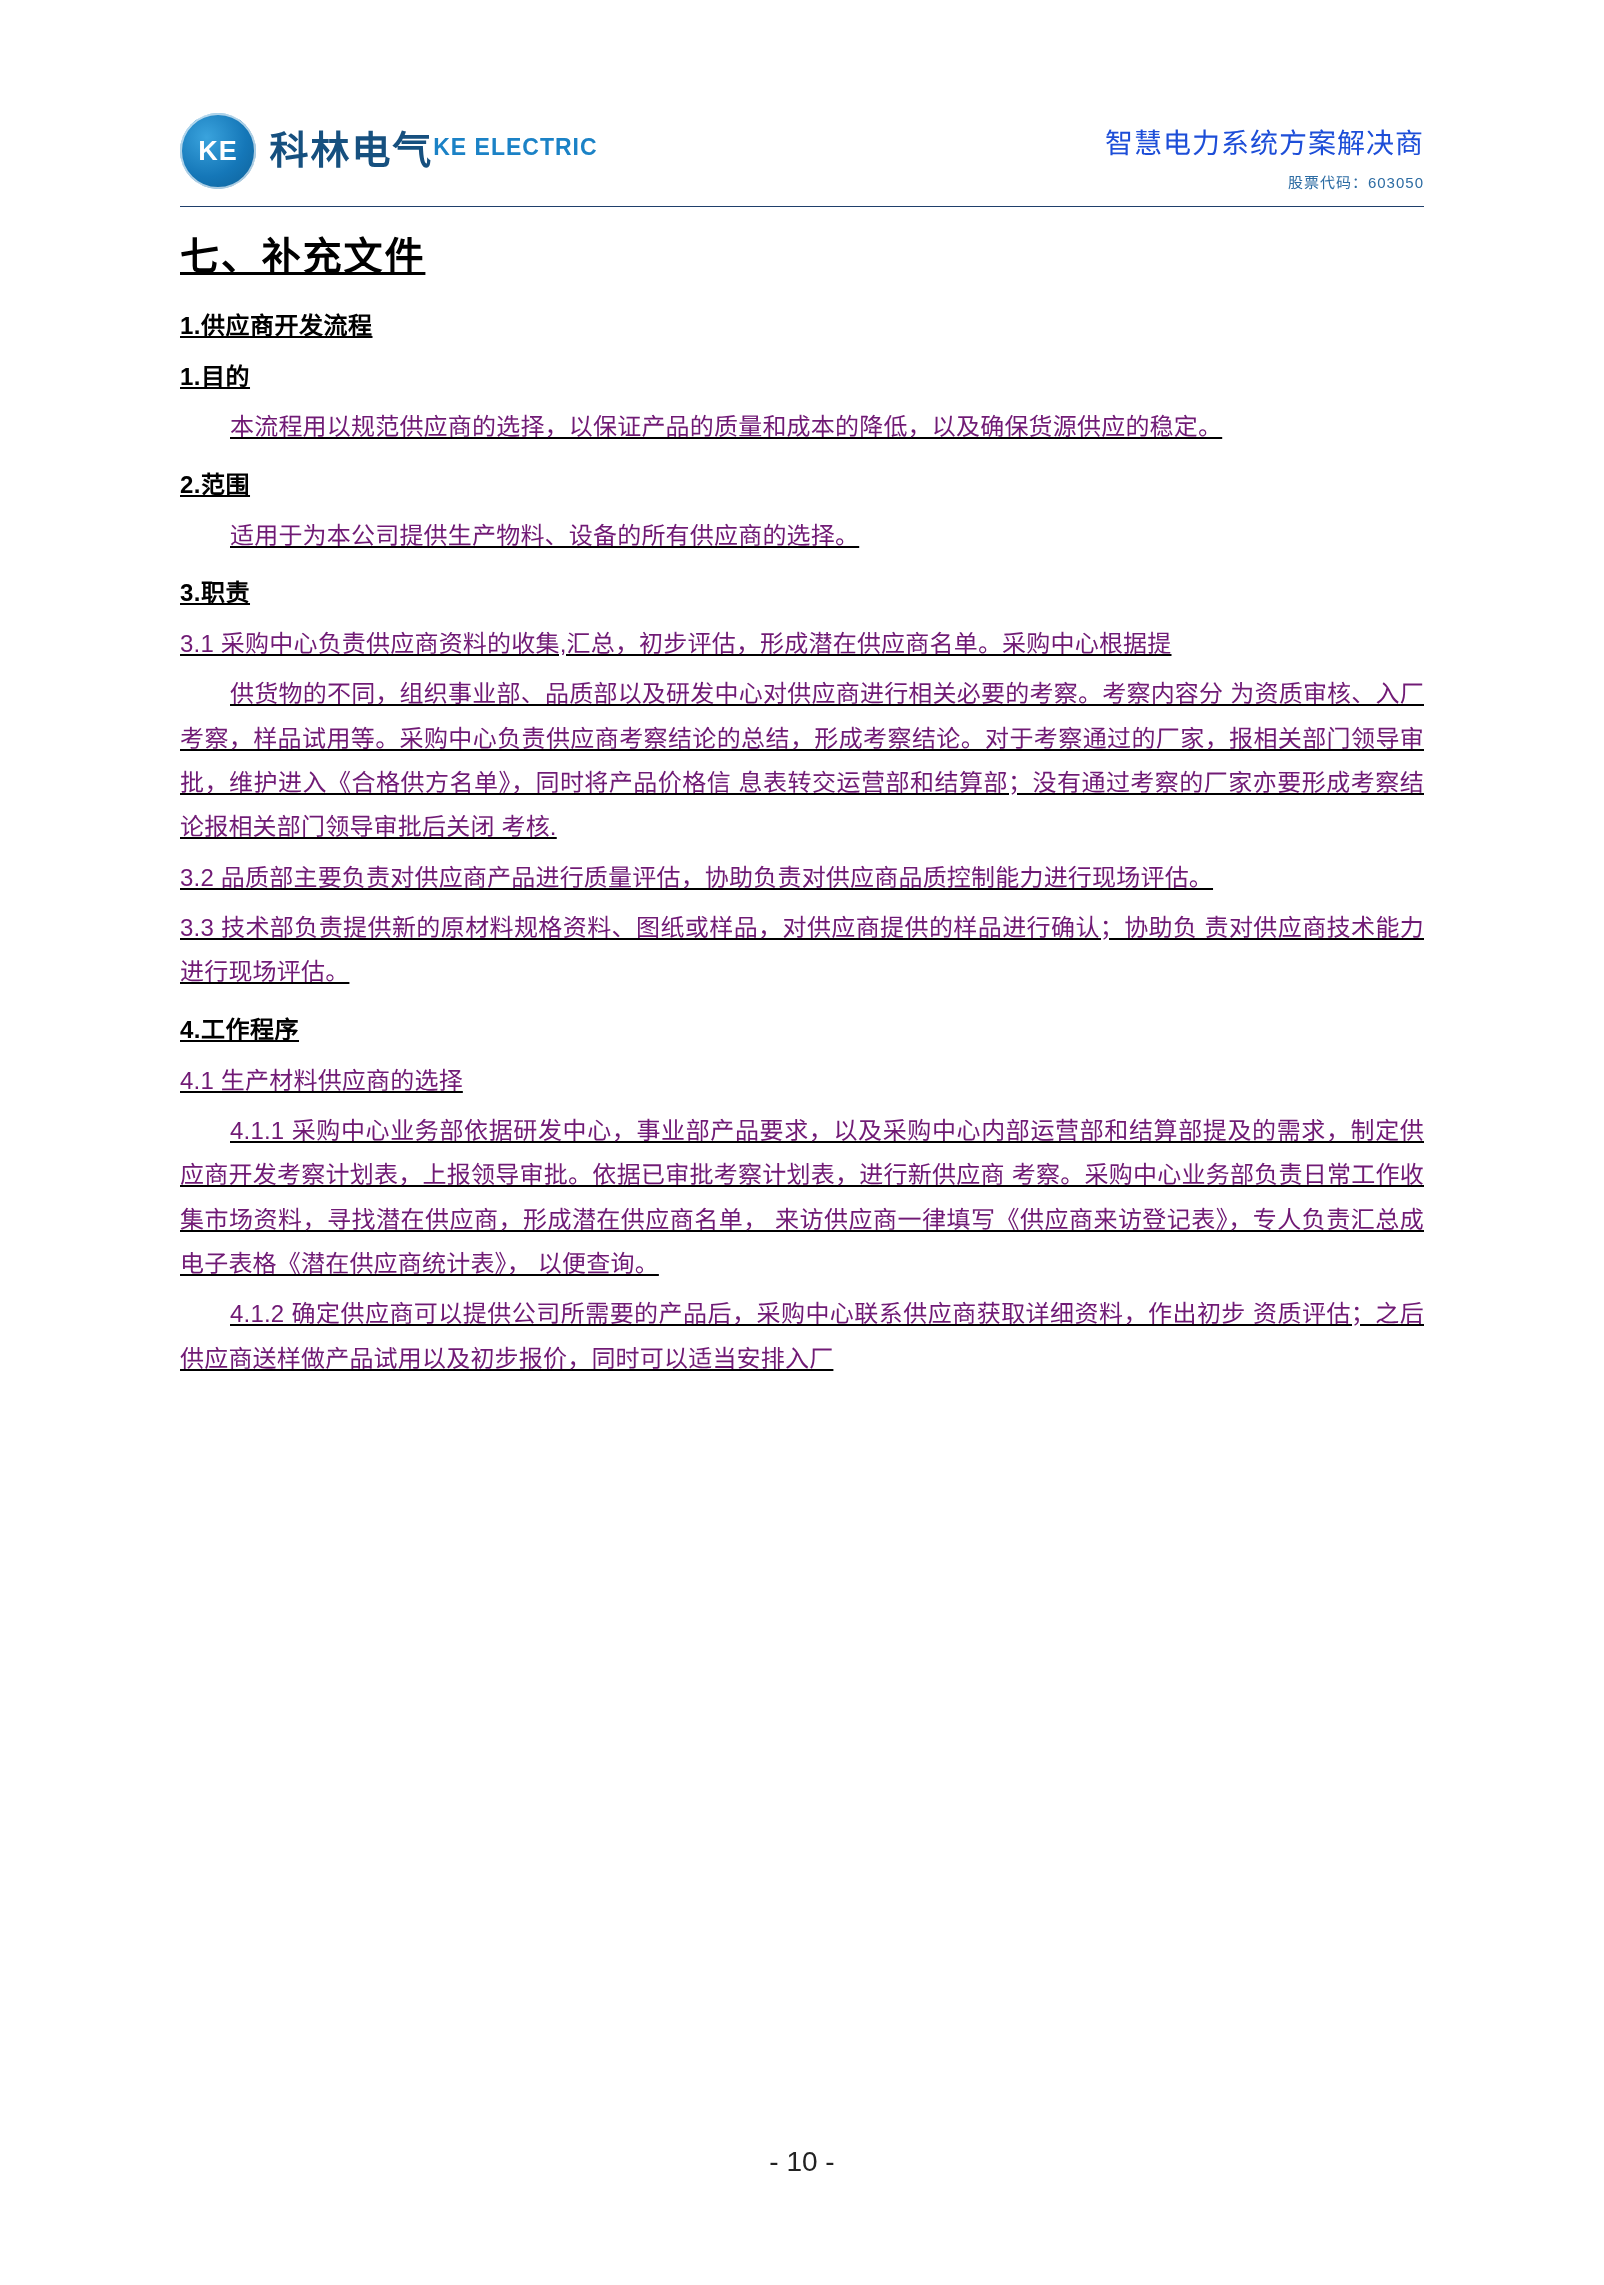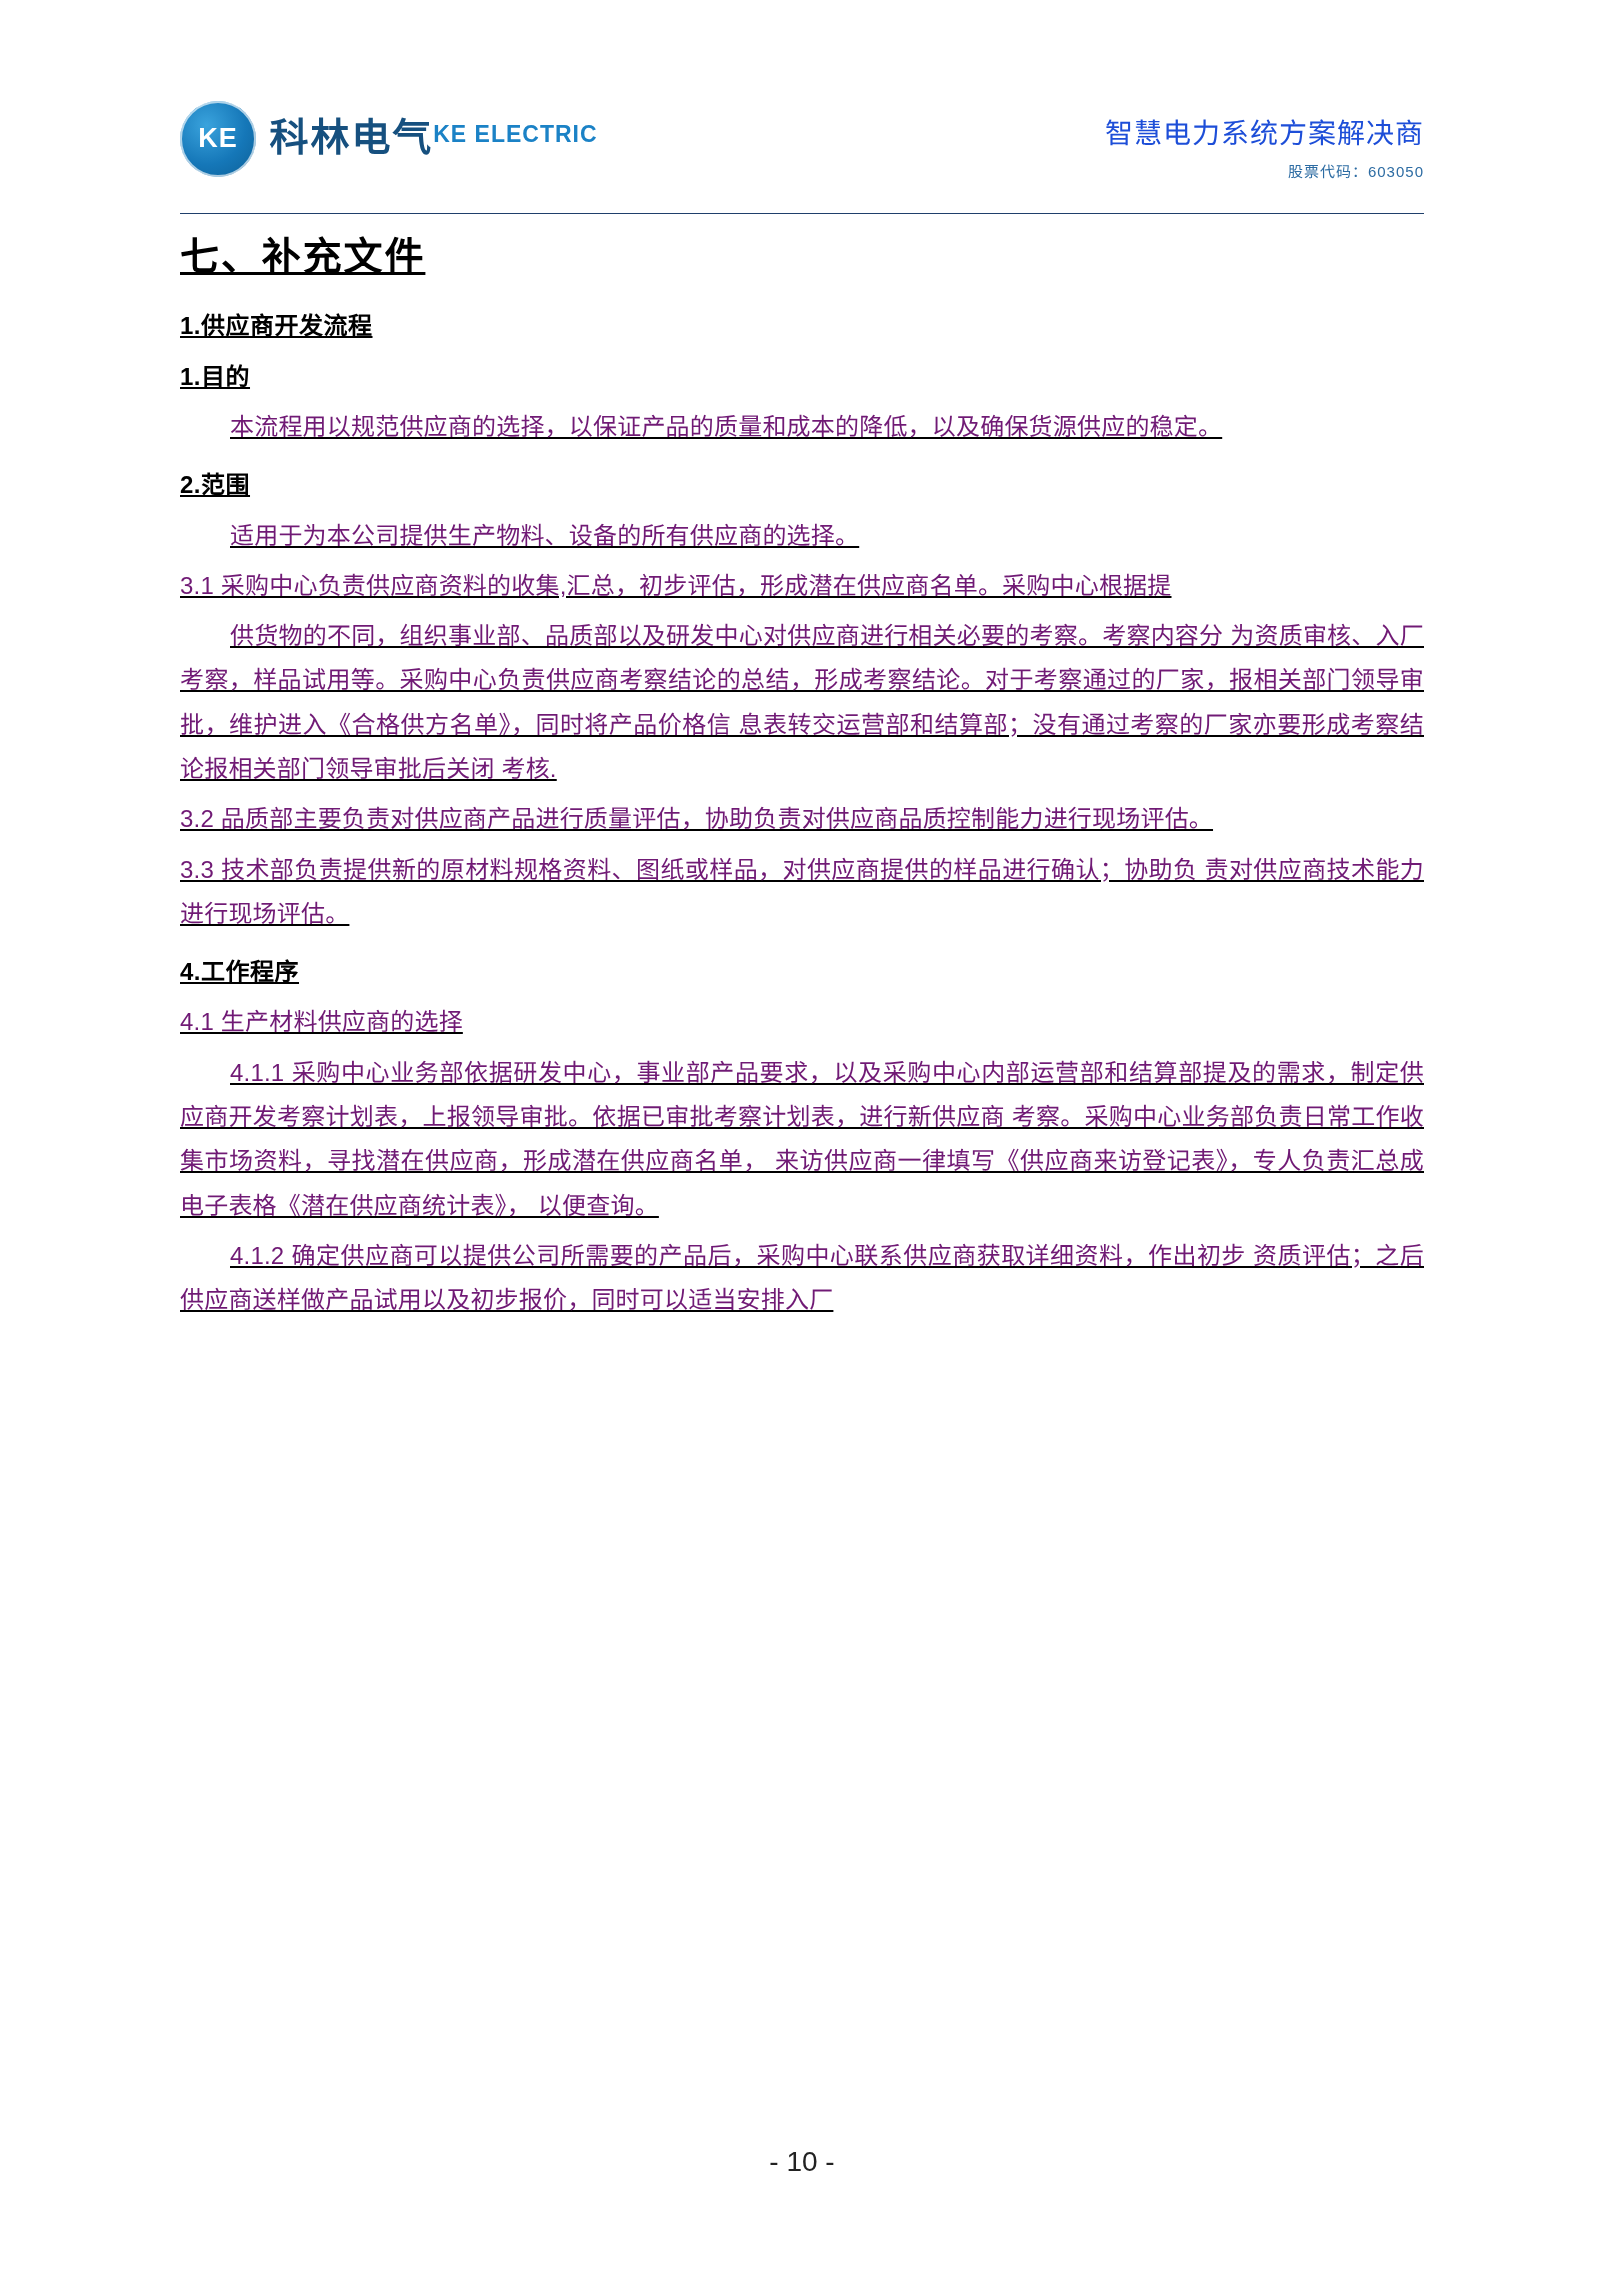--- a/index.html
+++ b/index.html
@@ -20,24 +20,24 @@
     overflow: hidden;
   }
   
   .header {
     position: absolute;
     top: 93px;
     left: 180px;
     right: 180px;
     height: 109px;
     display: flex;
-    align-items: flex-start;
+    align-items: center;
     justify-content: space-between;
     border-bottom: 1.9px solid #1f3f6b;
-    padding-bottom: 11px;
+    padding-bottom: 4px;
   }
   .logo-block {
     display: flex;
     align-items: center;
     gap: 13.6px;
     padding-top: 7.8px;
   }
   .logo-mark {
     width: 76px;
     height: 76px;
@@ -167,20 +167,21 @@
     <h1 class="doc-title">七、补充文件</h1>
 
     <div class="h-bold">1.供应商开发流程</div>
 
     <div class="h-bold">1.目的</div>
     <p class="para indent">本流程用以规范供应商的选择，以保证产品的质量和成本的降低，以及确保货源供应的稳定。</p>
 
     <div class="h-bold">2.范围</div>
     <p class="para indent">适用于为本公司提供生产物料、设备的所有供应商的选择。</p>
 
+    <div class="h-bold">3.职责</div>
     <p class="para">3.1 采购中心负责供应商资料的收集,汇总，初步评估，形成潜在供应商名单。采购中心根据提</p>
     <p class="para indent">供货物的不同，组织事业部、品质部以及研发中心对供应商进行相关必要的考察。考察内容分 为资质审核、入厂考察，样品试用等。采购中心负责供应商考察结论的总结，形成考察结论。对于考察通过的厂家，报相关部门领导审批，维护进入《合格供方名单》，同时将产品价格信 息表转交运营部和结算部；没有通过考察的厂家亦要形成考察结论报相关部门领导审批后关闭 考核.</p>
     <p class="para">3.2 品质部主要负责对供应商产品进行质量评估，协助负责对供应商品质控制能力进行现场评估。</p>
     <p class="para">3.3 技术部负责提供新的原材料规格资料、图纸或样品，对供应商提供的样品进行确认；协助负 责对供应商技术能力进行现场评估。</p>
 
     <div class="h-bold">4.工作程序</div>
     <p class="para">4.1 生产材料供应商的选择</p>
     <p class="para indent">4.1.1 采购中心业务部依据研发中心，事业部产品要求，以及采购中心内部运营部和结算部提及的需求，制定供应商开发考察计划表，上报领导审批。依据已审批考察计划表，进行新供应商 考察。采购中心业务部负责日常工作收集市场资料，寻找潜在供应商，形成潜在供应商名单， 来访供应商一律填写《供应商来访登记表》，专人负责汇总成电子表格《潜在供应商统计表》， 以便查询。</p>
     <p class="para indent">4.1.2 确定供应商可以提供公司所需要的产品后，采购中心联系供应商获取详细资料，作出初步 资质评估；之后供应商送样做产品试用以及初步报价，同时可以适当安排入厂</p>
   </div>

